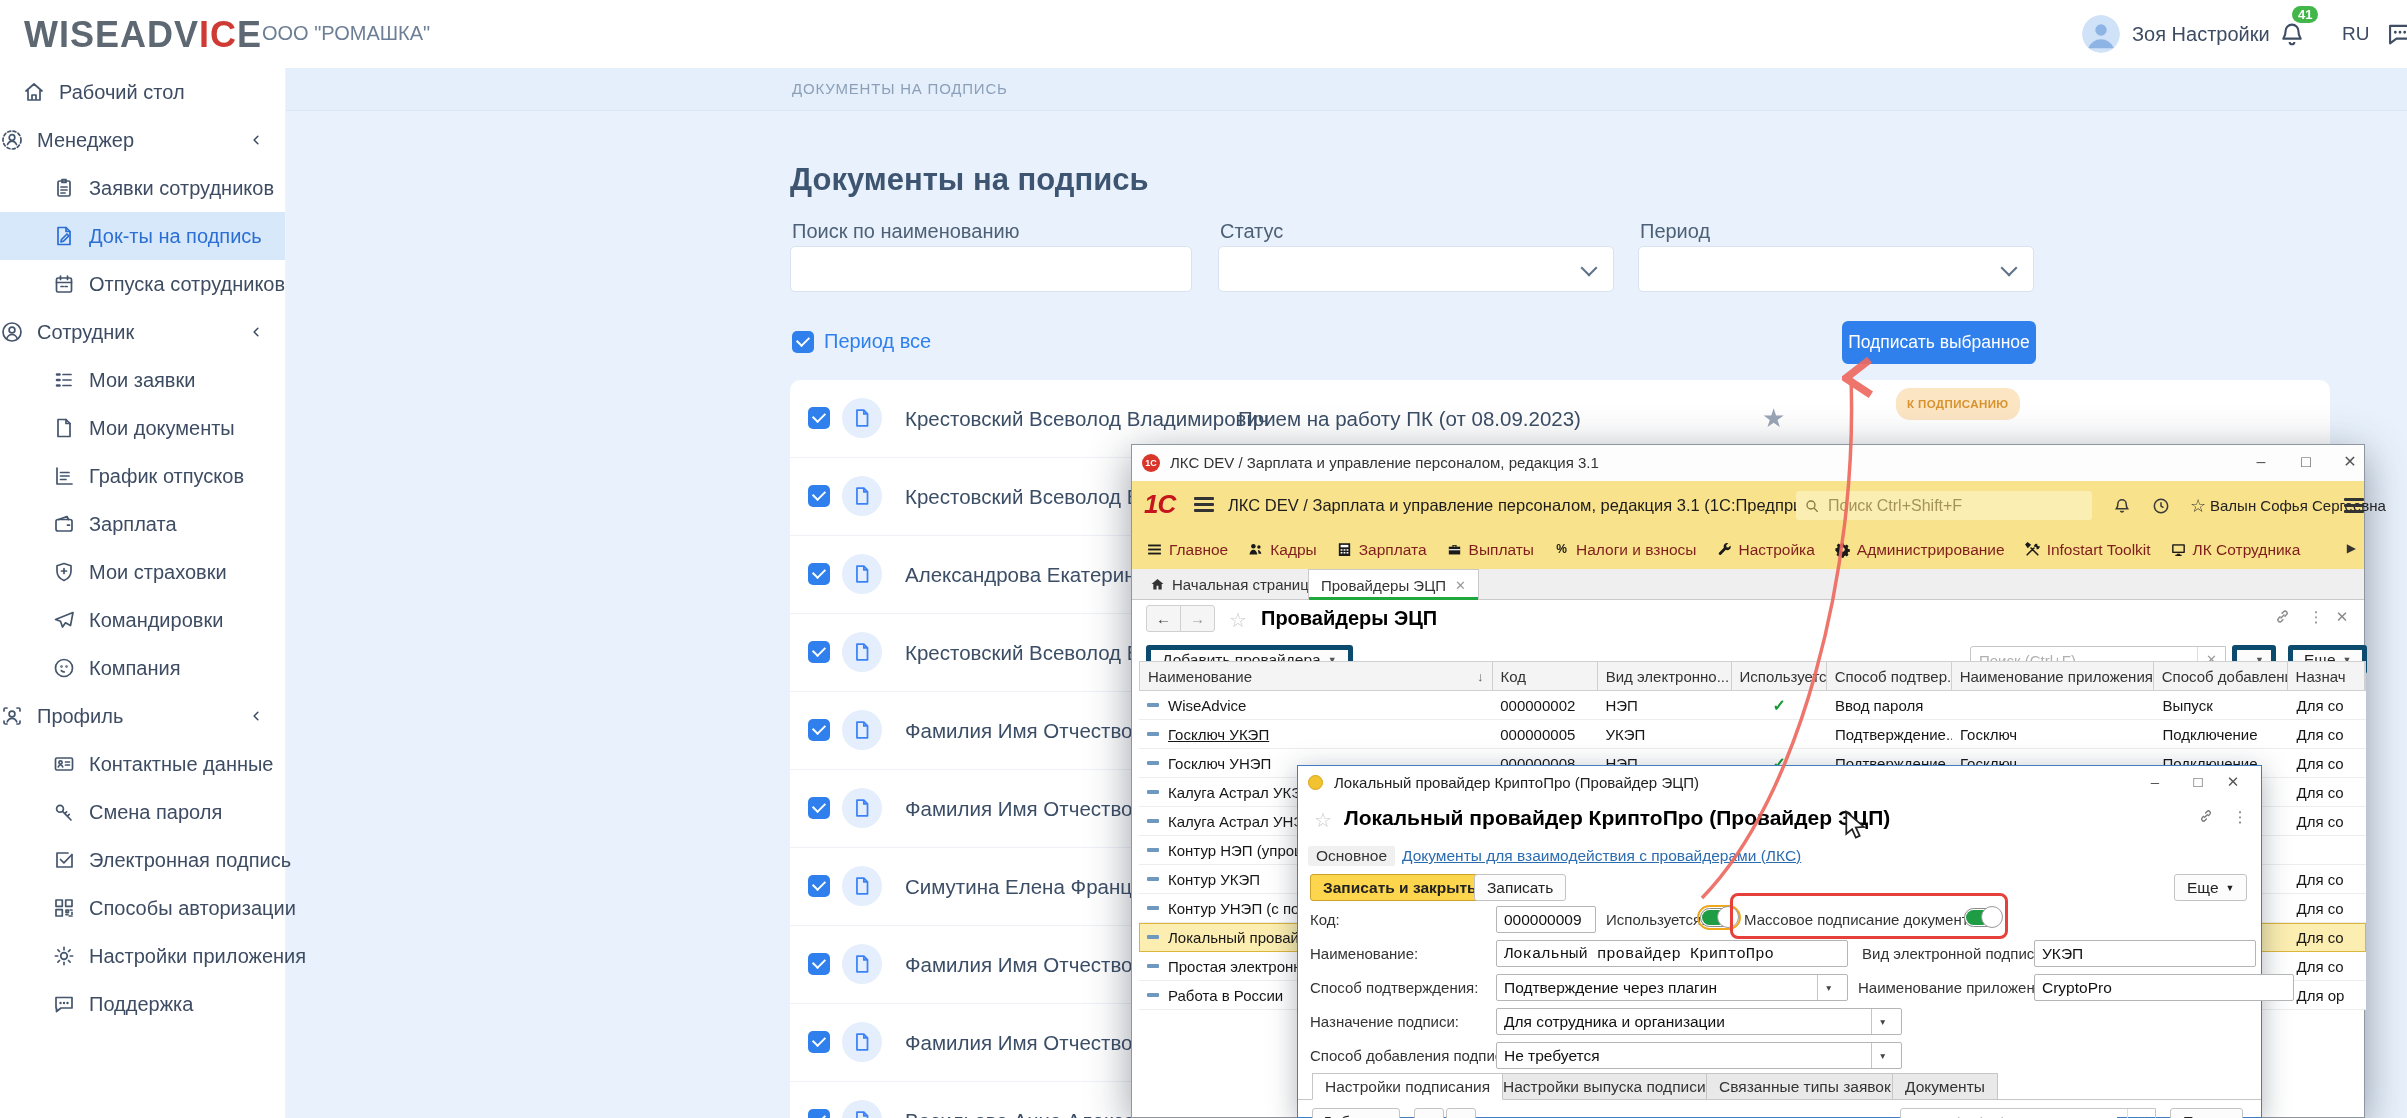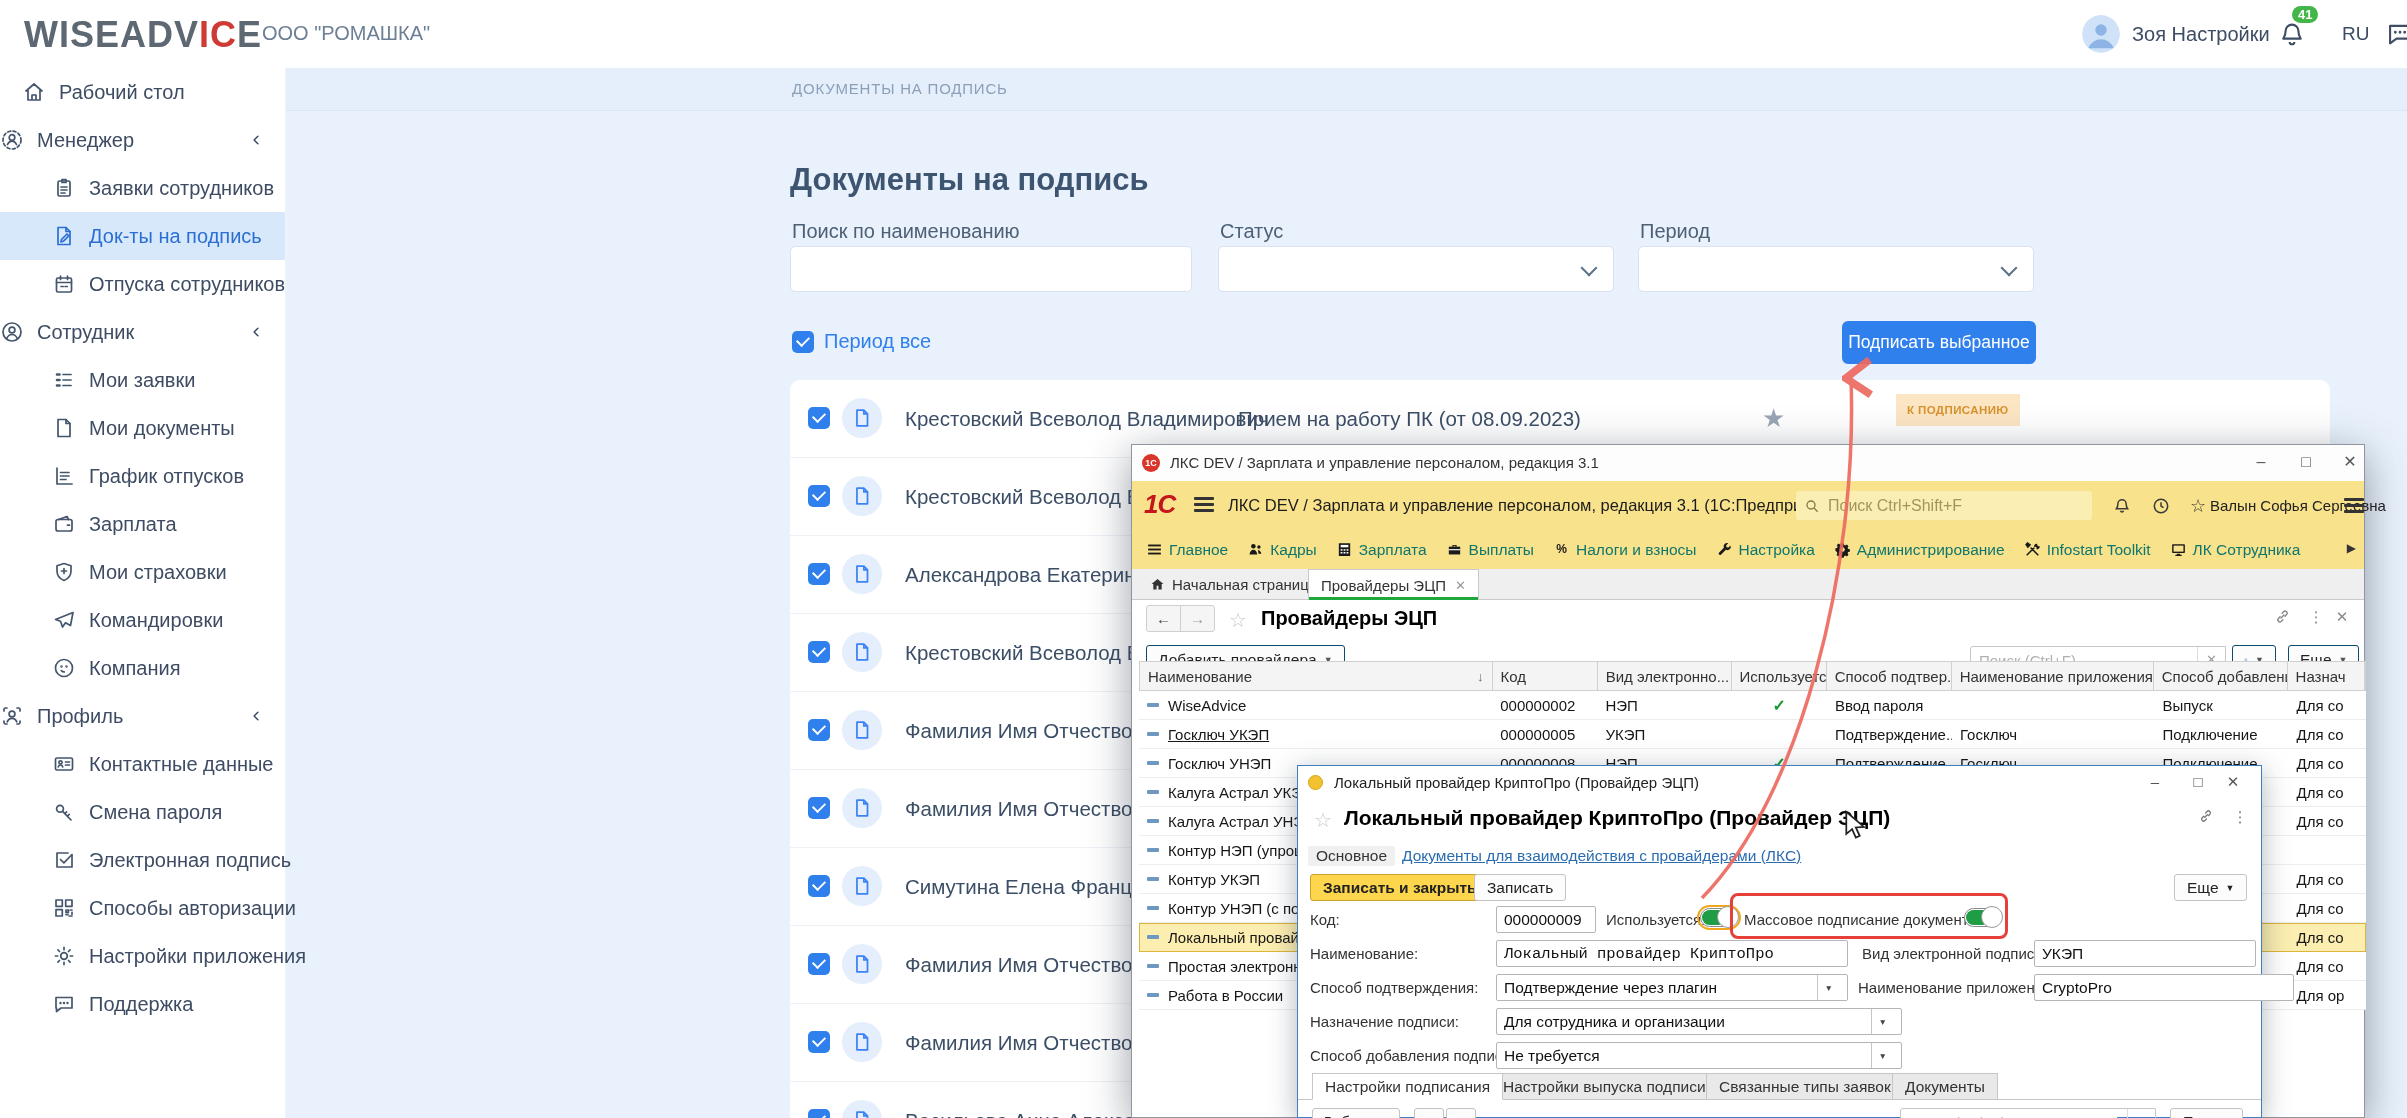--- a/index.html
+++ b/index.html
@@ -45,21 +45,21 @@
   .sign-btn{position:absolute;left:1842px;top:321px;width:194px;height:43px;background:#2f80ed;border-radius:6px;color:#fff;
     font-size:17.5px;display:flex;align-items:center;justify-content:center;z-index:2;cursor:pointer;}
   .docs-panel{position:absolute;left:790px;top:380px;width:1540px;height:738px;background:#fff;border-radius:10px 10px 0 0;z-index:2;overflow:hidden;}
   .doc-row{position:relative;height:77px;border-bottom:1px solid #eef2f7;}
   .doc-row .cbx{position:absolute;left:18px;top:27px;}
   .doc-chip{position:absolute;left:52px;top:18px;width:40px;height:40px;border-radius:50%;background:#e4eefc;display:flex;align-items:center;justify-content:center;}
   .doc-chip svg{width:22px;height:22px;}
   .doc-name{position:absolute;left:115px;top:0;line-height:77px;font-size:20.5px;color:#3b4e66;white-space:nowrap;}
   .doc-title{position:absolute;left:448px;top:0;line-height:77px;font-size:20.5px;color:#3b4e66;white-space:nowrap;}
   .doc-star{position:absolute;left:972px;top:23px;font-size:26px;color:#9aa6b6;line-height:30px;}
-  .doc-badge{position:absolute;left:1106px;top:14px;height:32px;background:#fbe5c3;color:#d8932f;border-radius:0;
+  .doc-badge{position:absolute;left:1106px;top:8px;height:32px;background:#fbe5c3;color:#d8932f;border-radius:14px;
     font-size:11.5px;font-weight:700;letter-spacing:.4px;display:flex;align-items:center;padding:0 11px;}
   
   .onec{position:absolute;left:1131px;top:444px;width:1234px;height:674px;background:#fff;z-index:20;
     border:1px solid #8f969e;box-shadow:0 10px 40px rgba(30,40,60,.45);box-sizing:border-box;font-size:15.5px;color:#222;}
   .o-titlebar{position:absolute;left:0;top:0;right:0;height:36px;background:#fdfdfd;border-bottom:1px solid #e7e7e7;}
   .o-appicon{position:absolute;left:10px;top:9px;width:18px;height:18px;border-radius:50%;background:#da352a;color:#fff;
     font-size:9px;font-weight:700;display:flex;align-items:center;justify-content:center;}
   .o-title{position:absolute;left:38px;top:0;line-height:36px;font-size:15px;color:#333;white-space:nowrap;}
   .o-ctl{position:absolute;top:0;width:34px;height:36px;text-align:center;line-height:34px;font-size:16px;color:#555;cursor:pointer;}
   .o-appbar{position:absolute;left:0;top:36px;right:0;height:49px;background:#f8e28b;}
@@ -71,37 +71,37 @@
   .o-search svg{width:16px;height:16px;margin:0 6px 0 8px;}
   .o-search input{border:none;outline:none;background:transparent;font-size:16px;color:#555;width:230px;font-family:inherit;}
   .o-search input::placeholder{color:#a4945c;}
   .o-abic{position:absolute;top:15px;width:20px;height:20px;color:#3a3a3a;}
   .o-user{position:absolute;left:1078px;top:0;line-height:49px;font-size:15px;color:#222;white-space:nowrap;}
   .o-star-ch{font-size:18px;line-height:20px;text-align:center;}
   .o-menubar{position:absolute;left:0;top:85px;right:0;height:39px;background:#f8e28b;display:flex;align-items:center;padding-left:14px;box-sizing:border-box;}
   .m-item{display:flex;align-items:center;margin-right:19px;cursor:pointer;white-space:nowrap;}
   .m-item .mi{width:17px;height:17px;margin-right:6px;color:#1a1a1a;display:inline-block;}
   .m-item .mi svg{width:100%;height:100%;}
-  .m-item .ml{font-size:15.5px;color:#0f766e;}
+  .m-item .ml{font-size:15.5px;color:#7f1d1d;}
   .menu-arrow{position:absolute;right:8px;top:13px;font-size:12px;color:#333;}
   .o-tabbar{position:absolute;left:0;top:124px;right:0;height:31px;background:#efefef;border-bottom:1px solid #c9c9c9;box-sizing:border-box;}
   .o-tab{position:absolute;top:0;height:31px;display:flex;align-items:center;padding:0 12px;font-size:15px;color:#333;box-sizing:border-box;cursor:pointer;}
   .o-tab.home{left:6px;border-right:1px solid #d2d2d2;}
   .o-tab.home svg{width:15px;height:15px;margin-right:7px;}
   .o-tab.active{background:#fff;border:1px solid #c9c9c9;border-bottom:none;}
   .o-tab.active .grn{position:absolute;left:0;right:0;bottom:0;height:3px;background:#1fa83c;}
   .o-tab .tclose{margin-left:9px;color:#999;font-size:13px;}
   .o-pagehead{position:absolute;left:0;top:155px;right:0;height:42px;background:#fff;}
   .navbtn{position:absolute;top:5px;width:35px;height:27px;background:#f5f5f5;border:1px solid #cfcfcf;box-sizing:border-box;
     text-align:center;line-height:25px;font-size:15px;color:#444;cursor:pointer;}
   .o-pgstar{position:absolute;left:97px;top:8px;font-size:20px;color:#c9c9c9;}
   .o-pgtitle{position:absolute;left:129px;top:7px;font-size:20px;font-weight:700;color:#000;white-space:nowrap;}
   .o-phic{position:absolute;top:8px;color:#888;font-size:15px;width:24px;text-align:center;cursor:pointer;}
   .o-toolbar{position:absolute;left:0;top:197px;right:0;height:40px;background:#fff;}
-  .o-btn{position:absolute;top:3px;height:29px;background:#fcfcfc;border:1px solid #0c4a6e;border-radius:3px;box-sizing:border-box;
+  .o-btn{position:absolute;top:3px;height:29px;background:#fcfcfc;border:5px solid #0c4a6e;border-radius:3px;box-sizing:border-box;
     display:flex;align-items:center;padding:0 11px;font-size:15.5px;color:#222;cursor:pointer;white-space:nowrap;}
   .o-btn .dd{font-size:9px;color:#555;margin-left:7px;}
   .o-tsearch{position:absolute;left:838px;top:4px;width:256px;height:28px;border:1px solid #c6c6c6;border-radius:3px 0 0 3px;box-sizing:border-box;display:flex;align-items:center;}
   .o-tsearch input{border:none;outline:none;width:200px;font-size:15px;padding:0 8px;font-family:inherit;color:#555;}
   .o-tsearch input::placeholder{color:#b0b0b0;}
   .o-tsearch .xseg{margin-left:auto;padding:0 8px;color:#999;font-size:13px;border-left:1px solid #ddd;line-height:26px;}
   .magbtn{left:1100px;width:44px;}
   .magbtn svg{width:16px;height:16px;}
   
   .o-table{position:absolute;left:7px;top:216px;width:1227px;}

